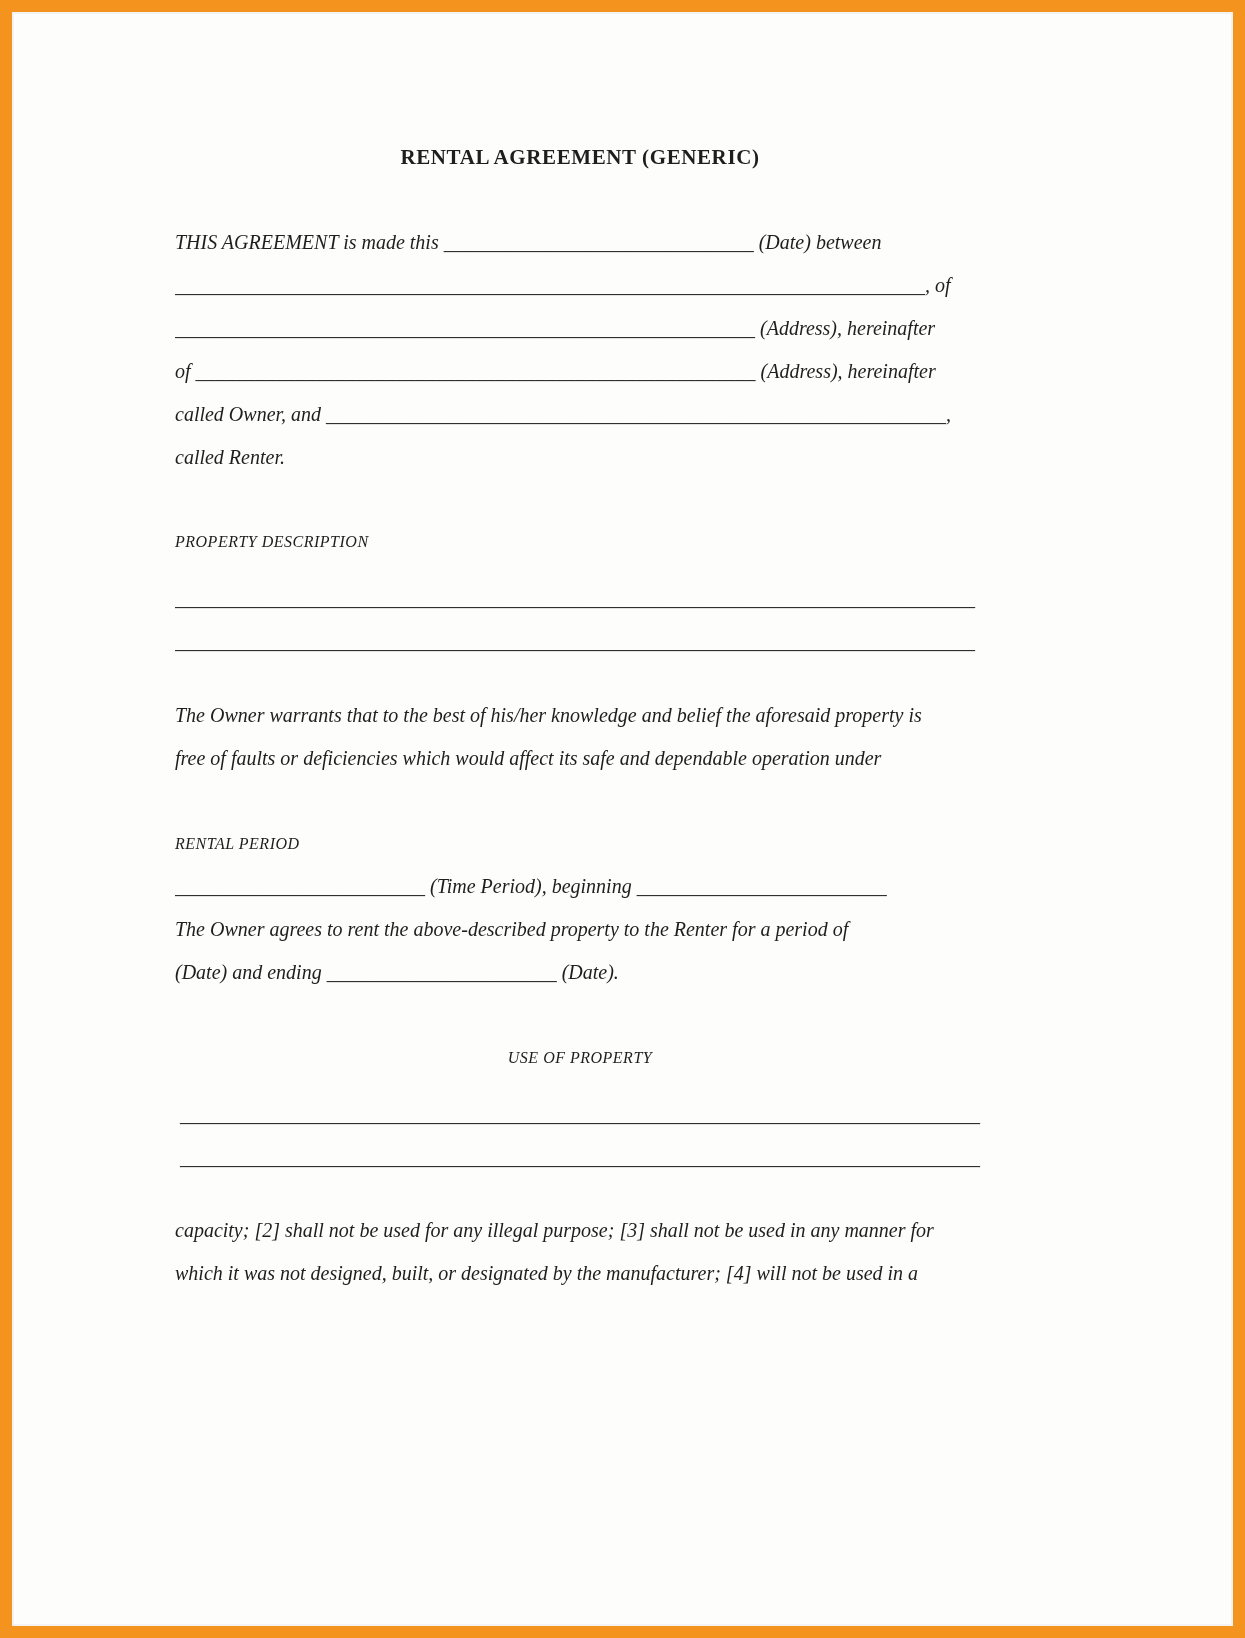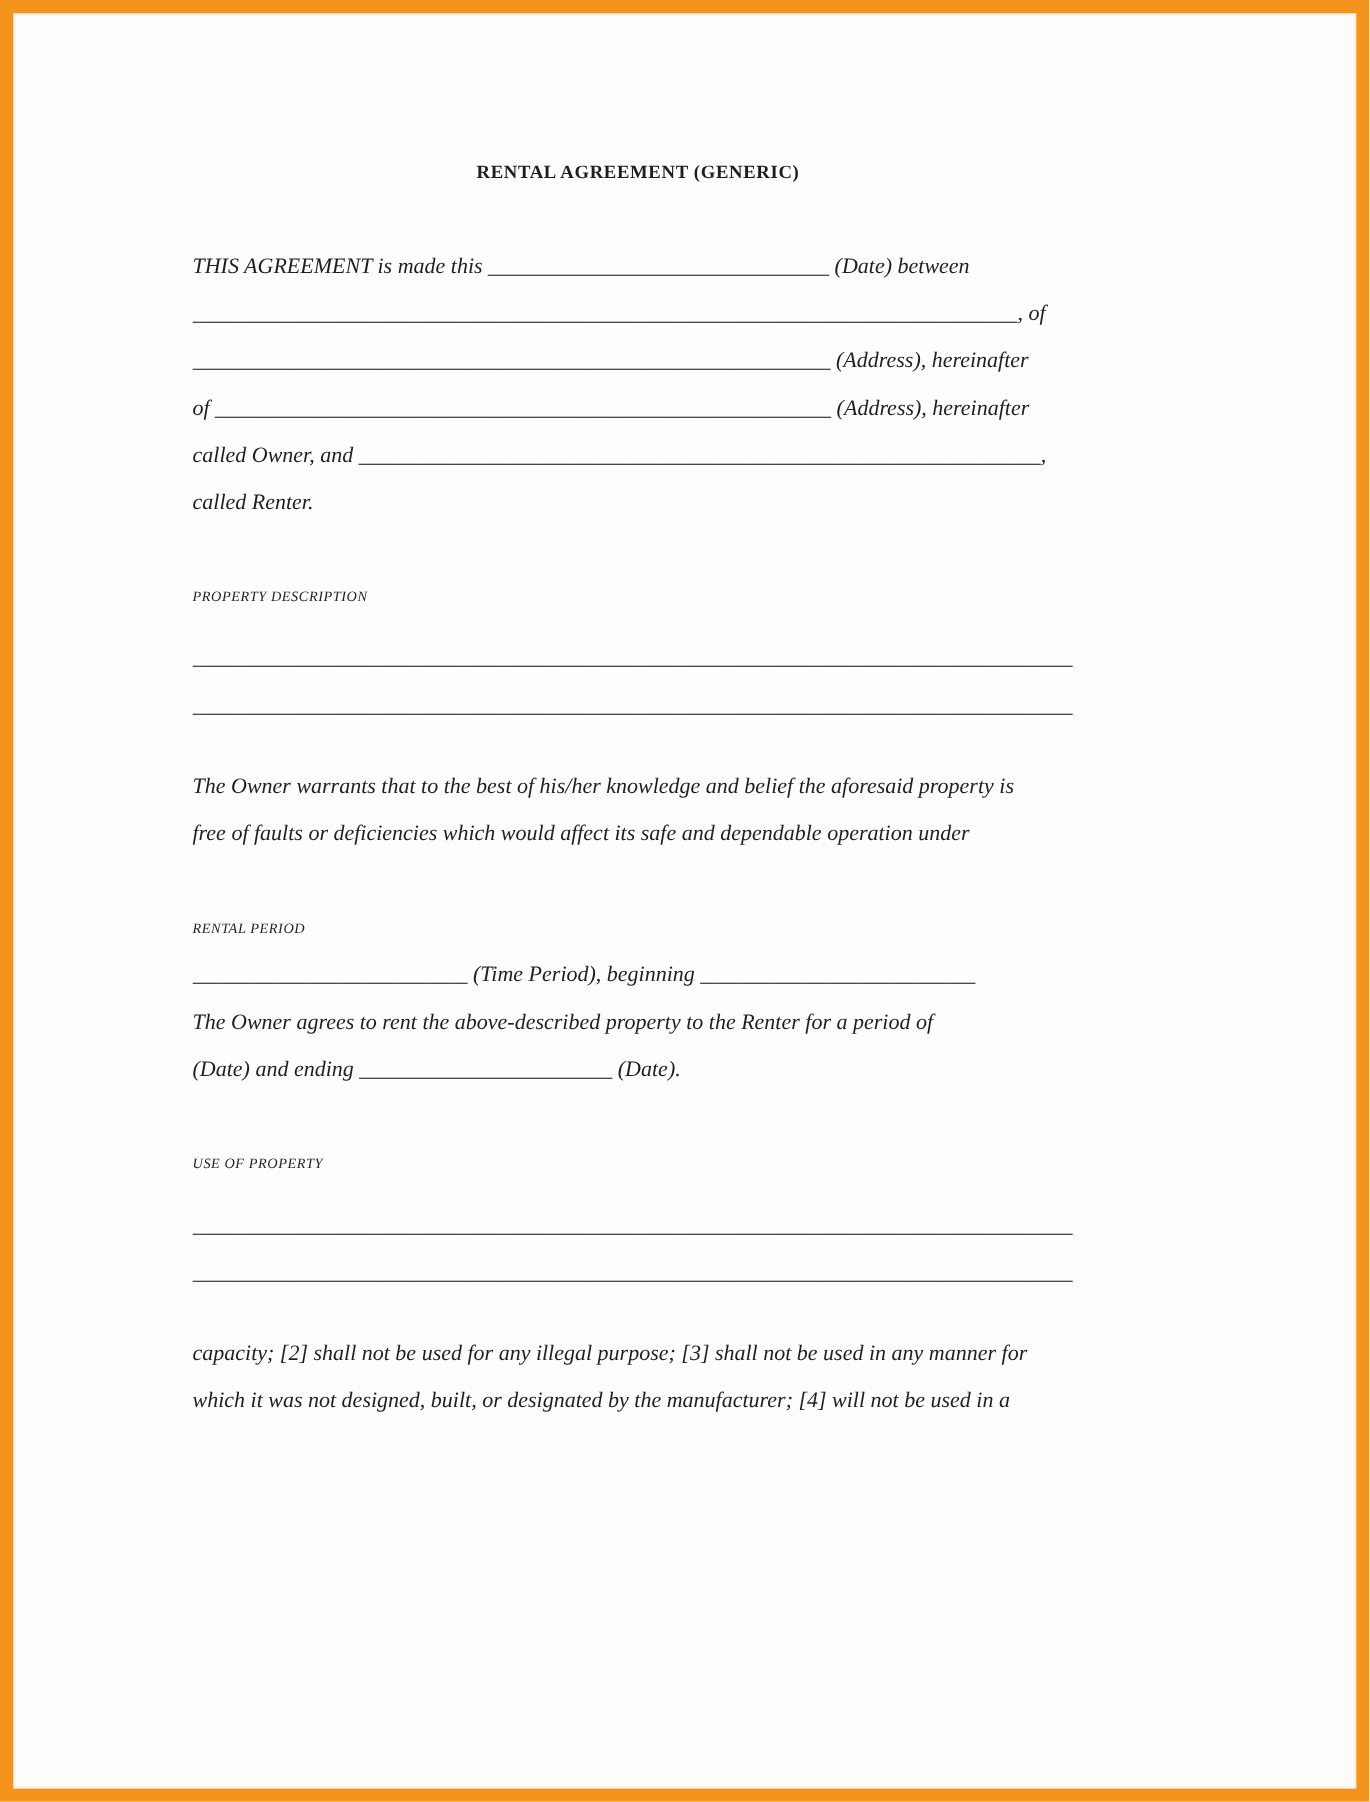--- a/index.html
+++ b/index.html
@@ -18,43 +18,43 @@
     border: 12px solid #F5931F;
     background: #FDFDFB;
     box-shadow: 0 0 0 2px #f2f2f2 inset;
     overflow: hidden;
   }
   .content {
     box-sizing: border-box;
     padding: 123px 248px 0 163px; 
   }
   .title {
-    font-size: 17px;
+    font-size: 21px;
     font-weight: bold;
     letter-spacing: 0.6px;
     text-align: center;
     line-height: 44px;
     margin: 0 0 42px 0;
   }
   .line {
     font-size: 20px;
     line-height: 43px;
     white-space: nowrap;
     overflow: hidden;
   }
   .heading {
-    font-size: 13px;
+    font-size: 16px;
     line-height: 43px;
     letter-spacing: 0.5px;
   }
   .para { margin: 0; font-style: italic; }
   .sec-property   { margin-top: 41px; }
   .sec-warranty   { margin-top: 31px; }
   .sec-rental     { margin-top: 42px; }
-  .sec-use        { margin-top: 42px; }
+  .sec-use        { margin-top: 42px; text-align: center; }
   .sec-renter     { margin-top: 30px; }
   .blank-first    { margin-top: 14px; }
 </style>
 </head>
 <body style="color: rgb(30, 30, 30);">
 
 <div class="page" style="border-color: rgb(245, 147, 31); background: rgb(253, 253, 251);">
   <div class="content">
 
     <h1 class="title">RENTAL AGREEMENT (GENERIC)</h1>

